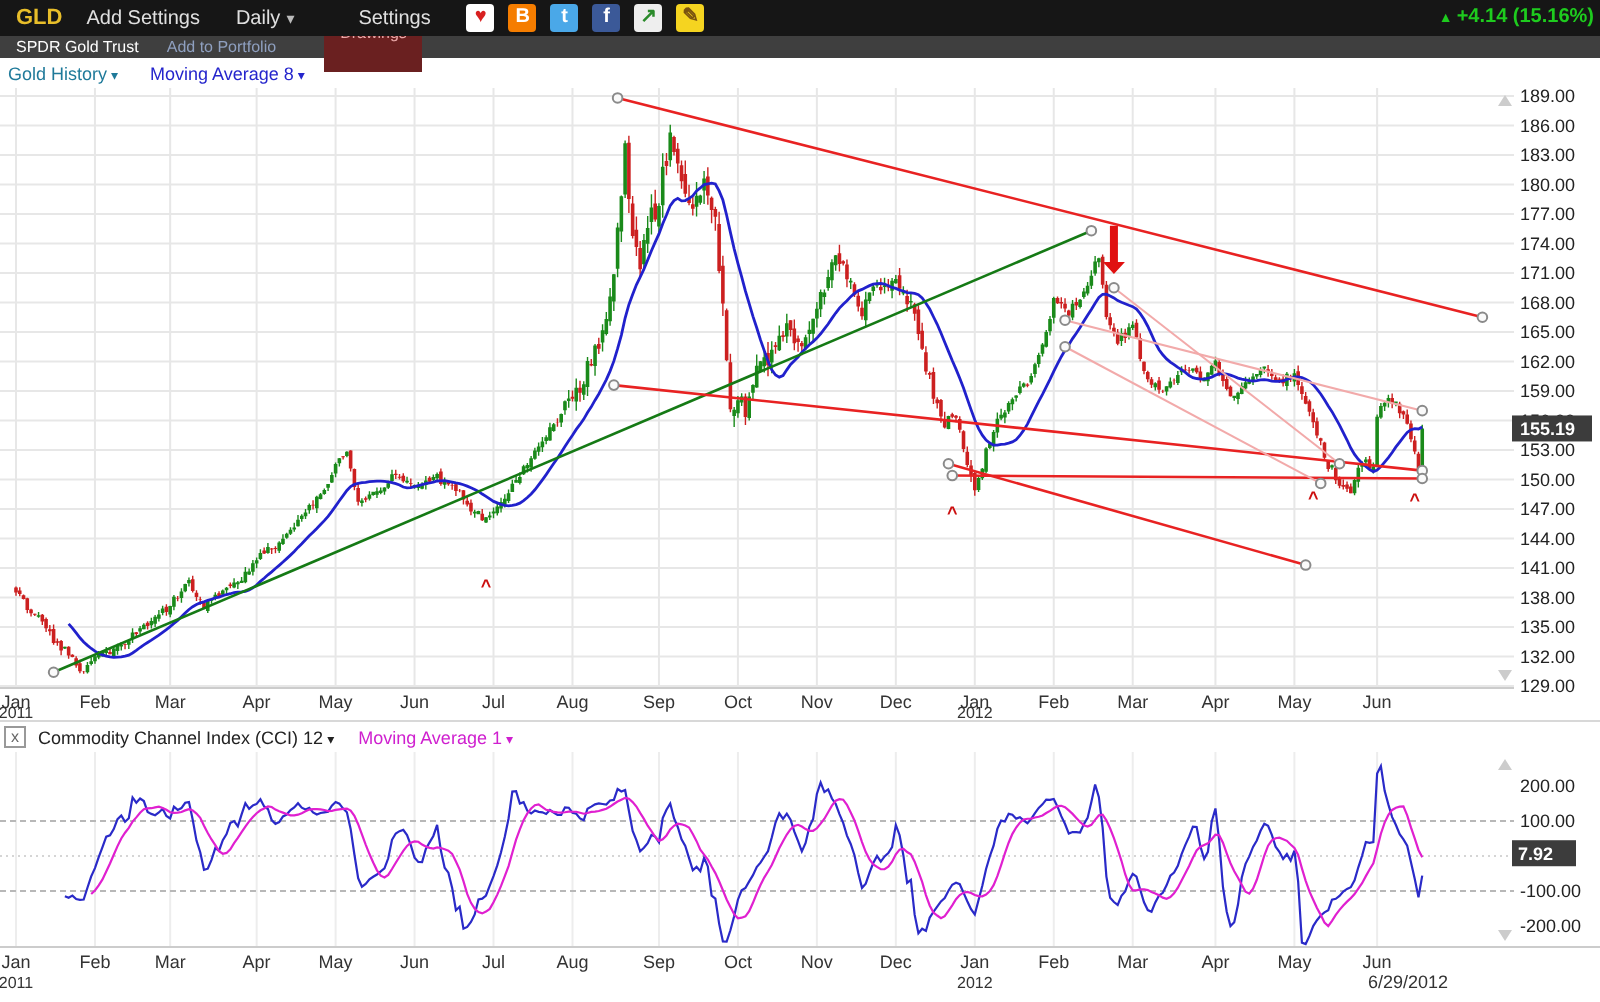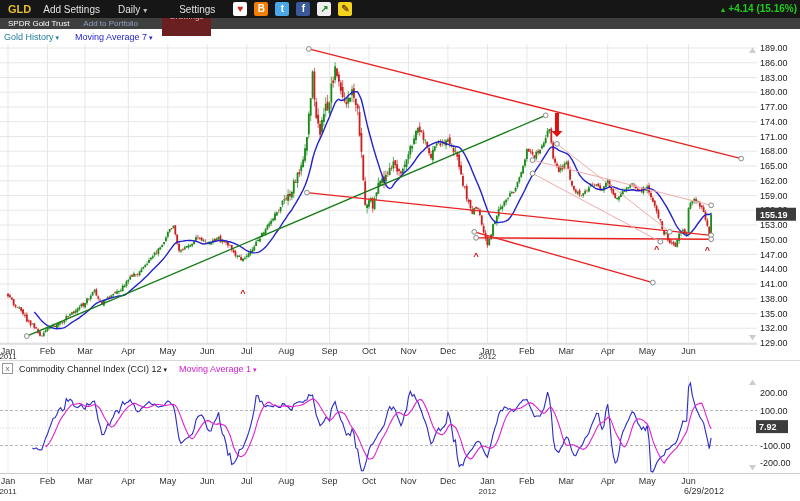--- a/index.html
+++ b/index.html
@@ -47,21 +47,21 @@
   </div>
 
   <div class="subbar">
     <span class="sb-title">SPDR Gold Trust</span>
     <span class="sb-link">Add to Portfolio</span>
     <span class="sb-tab">Drawings</span>
   </div>
 
   <div class="chart-header">
     <span class="ph"><span>Gold History</span><span class="chev2">▾</span></span>
-    <span class="ma"><span>Moving Average 7</span><span class="chev2">▾</span></span>
+    <span class="ma"><span>Moving Average 8</span><span class="chev2">▾</span></span>
   </div>
 
   <svg id="price-svg" width="800" height="316">
       <g>
         <line x1="0" y1="4" x2="757" y2="4" stroke="#e7e7e7"></line>
         <line x1="0" y1="18.75" x2="757" y2="18.75" stroke="#e7e7e7"></line>
         <line x1="0" y1="33.5" x2="757" y2="33.5" stroke="#e7e7e7"></line>
         <line x1="0" y1="48.25" x2="757" y2="48.25" stroke="#e7e7e7"></line>
         <line x1="0" y1="63" x2="757" y2="63" stroke="#e7e7e7"></line>
         <line x1="0" y1="77.75" x2="757" y2="77.75" stroke="#e7e7e7"></line>

